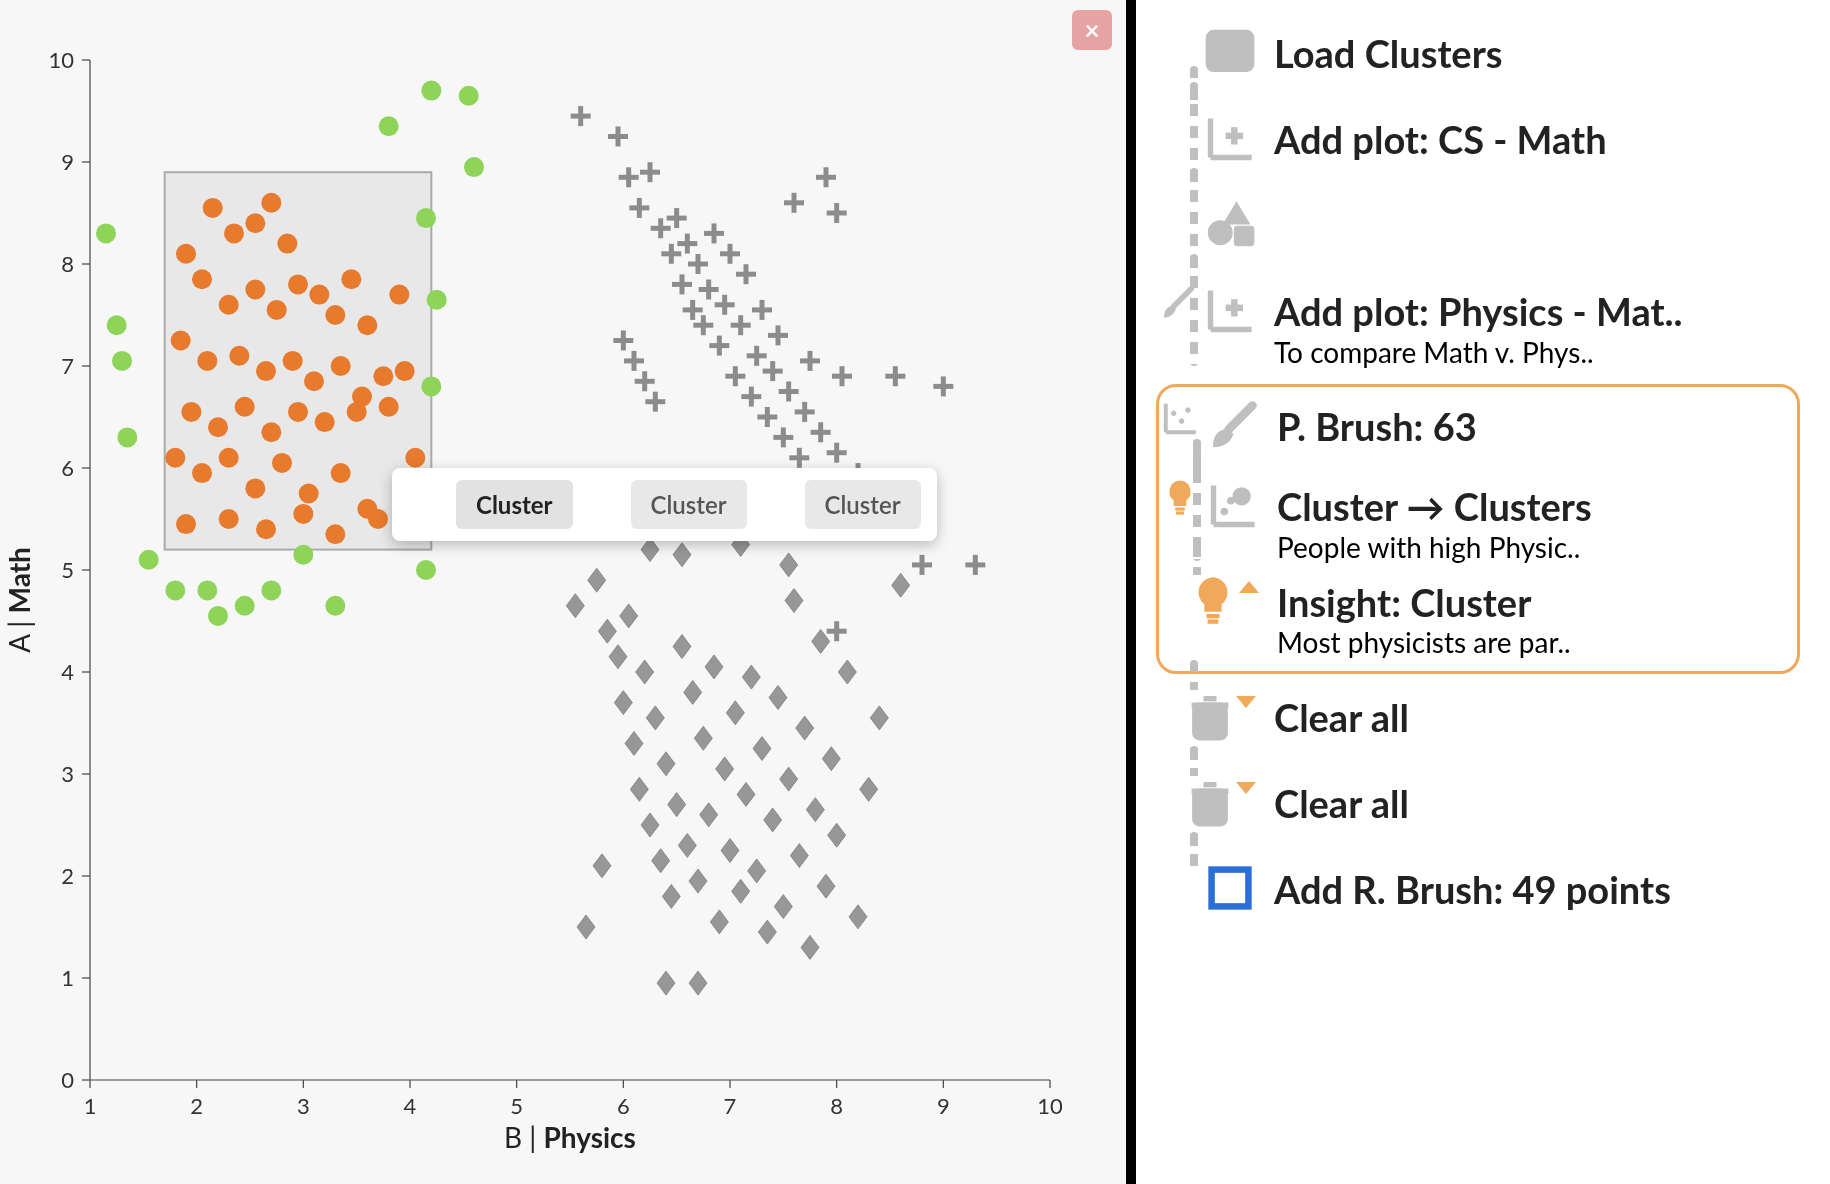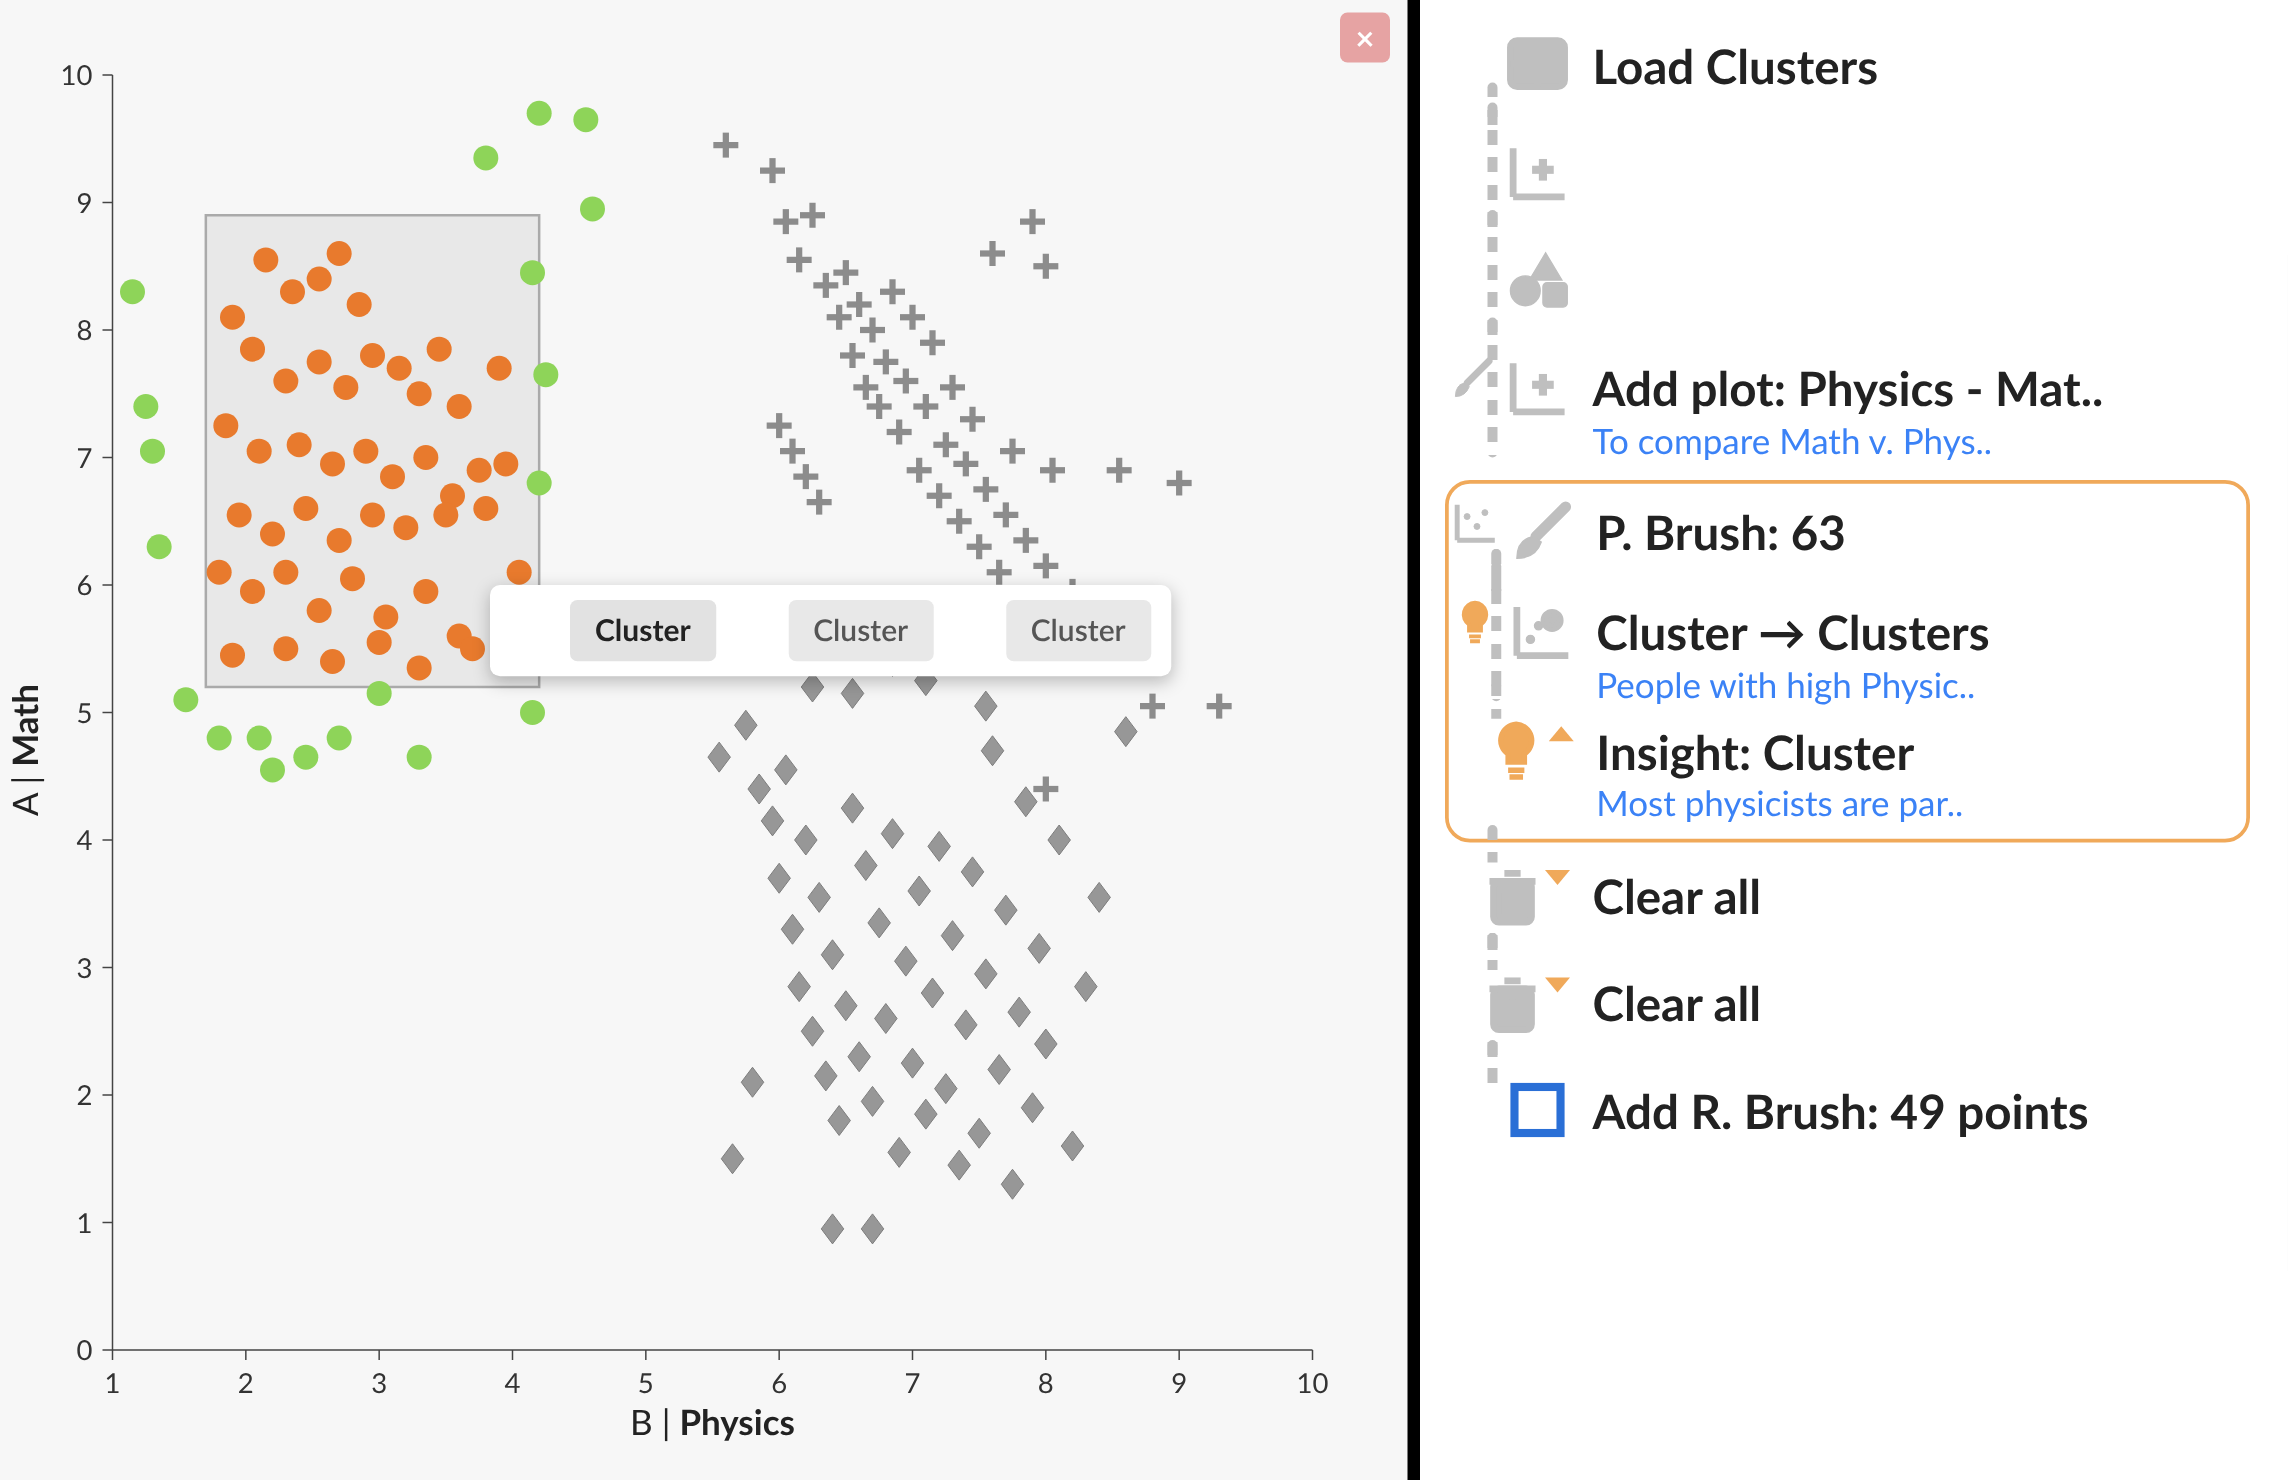--- a/index.html
+++ b/index.html
@@ -30,21 +30,21 @@
   .prov-item:last-child .stem { bottom:40px; }
   .prov-icon { width:52px; height:52px; display:flex; align-items:center; justify-content:center; z-index:2; background:#fff;}
   .prov-icon svg { width:52px; height:52px; }
   .side-icon { width:38px; height:38px; display:flex; align-items:center; justify-content:center; margin-right:8px; z-index:2;}
   .side-icon svg { width:38px; height:38px; }
   .caret { width:0; height:0; border-left:10px solid transparent; border-right:10px solid transparent;}
   .caret.down { border-top:12px solid #f0a95a; margin-top:6px;}
   .caret.up { border-bottom:12px solid #f0a95a; margin-top:6px;}
   .prov-text { flex:1; padding-top:6px;}
   .prov-title { font-size:38px; font-weight:700; color:#222; line-height:1.15;}
-  .prov-sub { font-size:28px; color:#3b82f6; font-weight:400; line-height:1.15; margin-top:2px;}
+  .prov-sub { font-size:28px; color:#000000; font-weight:400; line-height:1.15; margin-top:2px;}
   .highlight-box { border:3px solid #f0a95a; border-radius:20px; padding:6px 23px 6px 0; margin:4px 0;}
   .icon-gray { fill:#bfbfbf; stroke:#bfbfbf;}
   .icon-orange { fill:#f0a95a; stroke:#f0a95a;}
   .icon-blue { fill:none; stroke:#2a6fd6; stroke-width:6;}
 </style>
 </head>
 <body>
 
 <div class="root">
   <div class="left-pane">
@@ -486,20 +486,23 @@
         <div class="prov-icon-col">
             <div class="stem"></div>
           <div class="prov-icon">
             <svg viewBox="0 0 48 48">
                 <path d="M6 42 V6 M6 42 H44" class="icon-gray" fill="none" stroke-width="5"></path>
                 <line x1="20" y1="22" x2="36" y2="22" class="icon-gray" stroke-width="6"></line>
                 <line x1="28" y1="14" x2="28" y2="30" class="icon-gray" stroke-width="6"></line>
               </svg>
           </div>
         </div>
+        <div class="prov-text">
+            <div class="prov-title">Add plot: CS - Math</div>
+          </div>
       </div>
 
       <div class="prov-item">
         <div class="prov-icon-col">
             <div class="stem"></div>
           <div class="prov-icon">
             <svg viewBox="0 0 48 48">
                 <polygon points="30,4 42,24 18,24" class="icon-gray"></polygon>
                 <circle cx="15" cy="32" r="11" class="icon-gray"></circle>
                 <rect x="28" y="26" width="18" height="18" rx="3" class="icon-gray"></rect>

